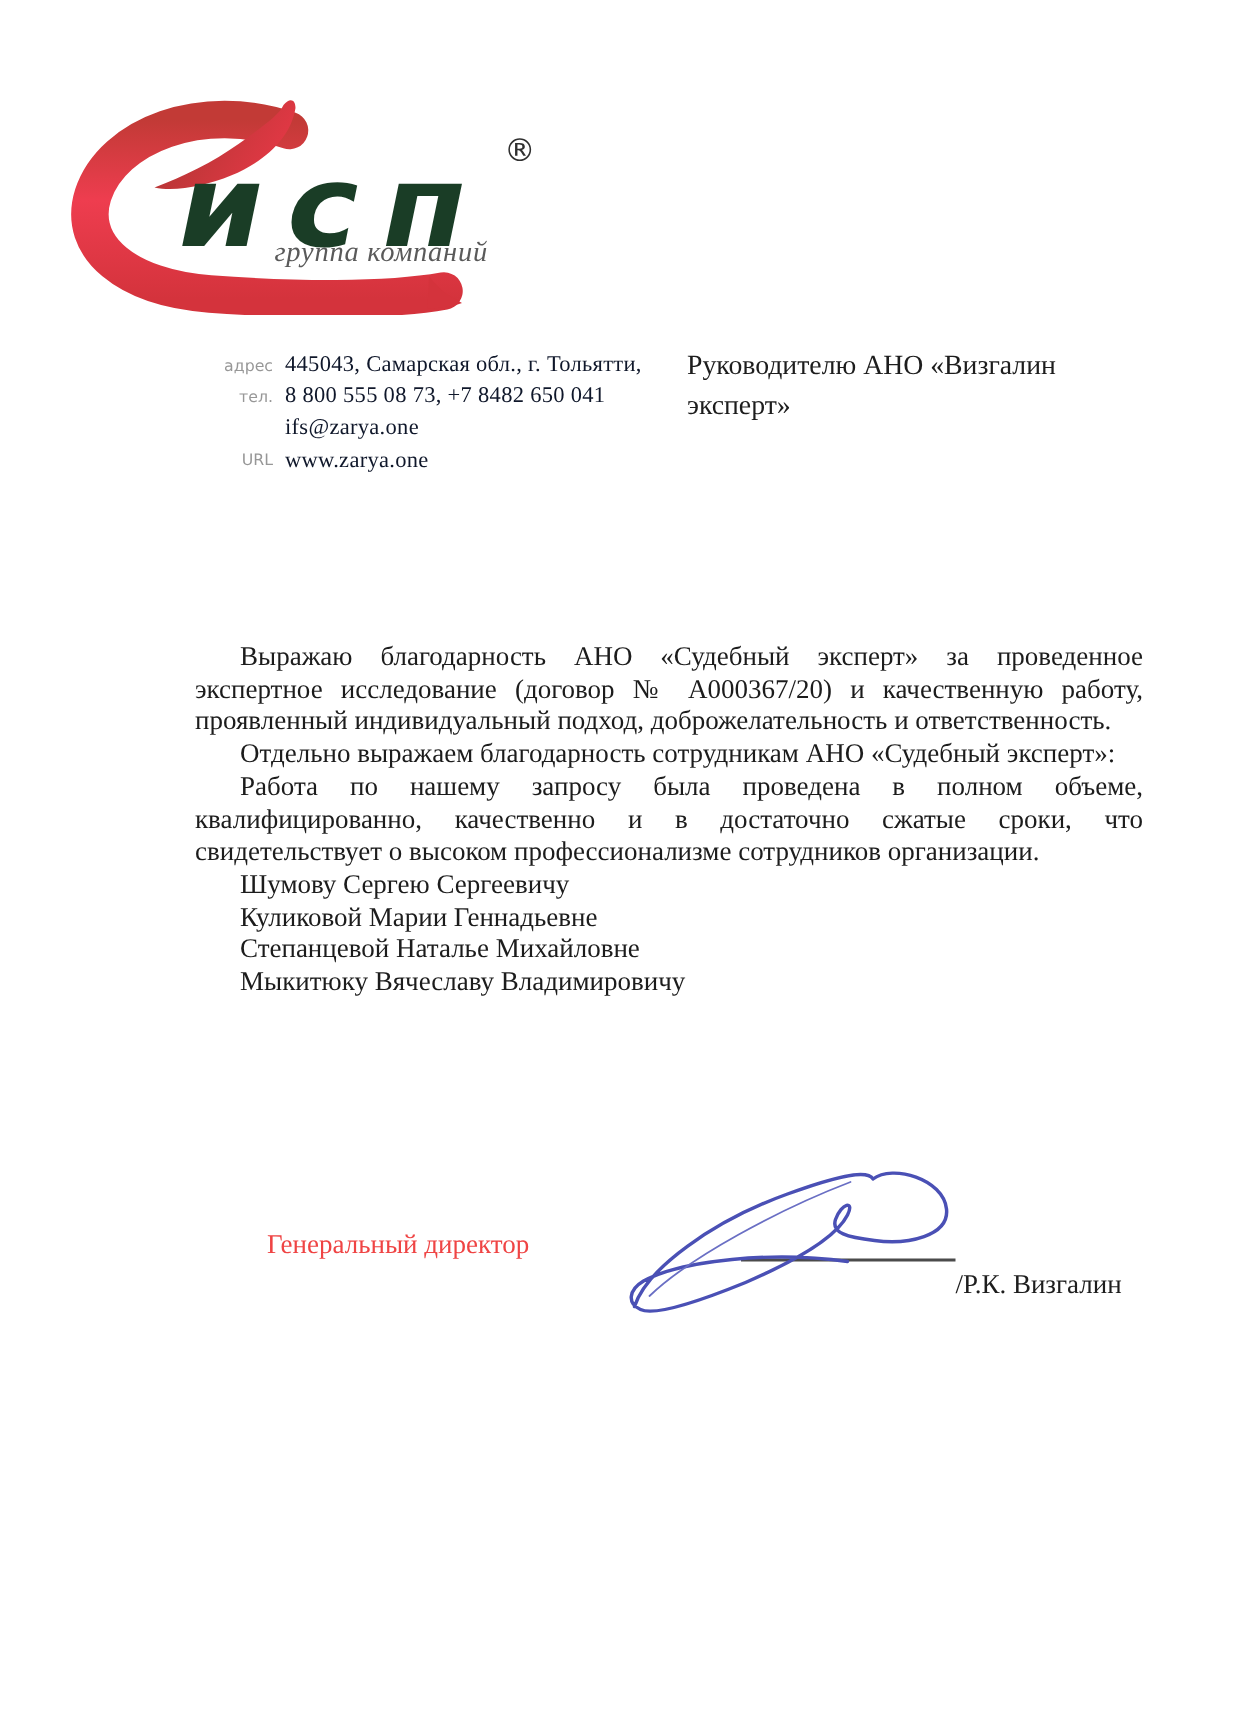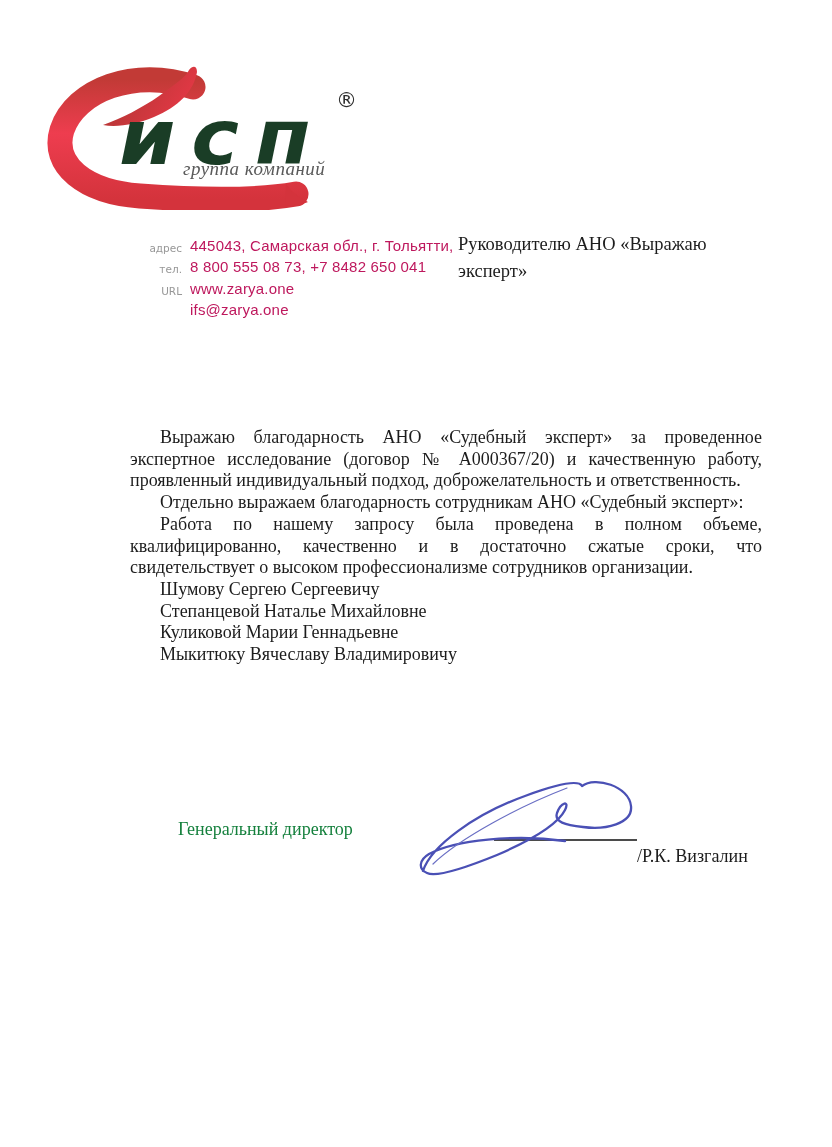--- a/index.html
+++ b/index.html
@@ -31,50 +31,50 @@
   }
   .tagline {
     left: 183px; top: 158px;
     font-family: Liberation Serif, serif;
     font-style: italic; font-size: 19px;
     letter-spacing: 0.5px; color: #5a5a5a;
   }
 
   
   .contact { left: 142px; top: 233px; width: 320px; }
-  .contact-row { display: flex; align-items: flex-end; height: 21.2px; }
+  .contact-row { display: flex; align-items: center; height: 21.2px; }
   .contact-label {
     width: 48px; flex: 0 0 48px;
     text-align: right; padding-right: 8px;
     font-family: "DejaVu Sans", sans-serif;
     font-size: 10.5px; color: #979797;
   }
   .contact-value {
-    font-family: Liberation Sans, sans-serif;
-    font-size: 15px; color: #be185d;
+    font-family: Liberation Serif, serif;
+    font-size: 15px; color: #0f172a;
     letter-spacing: 0.2px; white-space: nowrap;
   }
 
   
   .recipient {
     left: 458px; top: 231px; width: 312px;
     font-size: 18.5px; line-height: 26.5px; color: #1d1d1d;
   }
 
   
   .letter-body {
     left: 130px; top: 427px; width: 632px;
     font-size: 18px; line-height: 21.7px;
     text-align: justify; color: #1c1c1c;
   }
   .letter-body p { margin: 0; text-indent: 30px; }
   .names-list p { text-align: left; }
 
   
-  .sig-title { left: 178px; top: 819px; font-size: 18px; color: #15803d; }
+  .sig-title { left: 178px; top: 819px; font-size: 18px; color: #ef4444; }
   .signer-name { left: 637px; top: 819px; font-size: 18px; color: #1d1d1d; margin-top: 27px; }
   .sig-line { left: 494px; top: 839px; width: 143px; height: 0; border-top: 2px solid #4b4b4b; }
   .sig-svg { left: 415px; top: 776px; width: 235px; height: 107px; }
 </style>
 </head>
 <body>
 
 <div>
   <svg class="abs swirl-svg" viewBox="0 0 268 150" xmlns="http://www.w3.org/2000/svg">
     <defs>
@@ -103,39 +103,39 @@
 <div class="abs contact">
   <div class="contact-row">
     <span class="contact-label">адрес</span>
     <span class="contact-value">445043, Самарская обл., г. Тольятти,</span>
   </div>
   <div class="contact-row">
     <span class="contact-label">тел.</span>
     <span class="contact-value">8 800 555 08 73, +7 8482 650 041</span>
   </div>
   <div class="contact-row">
+    <span class="contact-label"></span>
+    <span class="contact-value">ifs@zarya.one</span>
+  </div>
+  <div class="contact-row">
     <span class="contact-label">URL</span>
     <span class="contact-value">www.zarya.one</span>
   </div>
-  <div class="contact-row">
-    <span class="contact-label"></span>
-    <span class="contact-value">ifs@zarya.one</span>
-  </div>
 </div>
 
-<div class="abs recipient">Руководителю АНО «Выражаю эксперт»</div>
+<div class="abs recipient">Руководителю АНО «Визгалин эксперт»</div>
 
 <div class="abs letter-body">
   <p>Выражаю благодарность АНО «Судебный эксперт» за проведенное экспертное исследование (договор № А000367/20) и качественную работу, проявленный индивидуальный подход, доброжелательность и ответственность.</p>
   <p>Отдельно выражаем благодарность сотрудникам АНО «Судебный эксперт»:</p>
   <p>Работа по нашему запросу была проведена в полном объеме, квалифицированно, качественно и в достаточно сжатые сроки, что свидетельствует о высоком профессионализме сотрудников организации.</p>
   <div class="names-list">
     <p>Шумову Сергею Сергеевичу</p>
+    <p>Куликовой Марии Геннадьевне</p>
     <p>Степанцевой Наталье Михайловне</p>
-    <p>Куликовой Марии Геннадьевне</p>
     <p>Мыкитюку Вячеславу Владимировичу</p>
   </div>
 </div>
 
 <div class="abs sig-title">Генеральный директор</div>
 <div class="abs sig-line"></div>
 <svg class="abs sig-svg" viewBox="0 0 235 107" xmlns="http://www.w3.org/2000/svg">
   <path d="M 8,95 C 16,70 60,38 110,20 C 140,9 163,3 167,10 C 180,0 214,10 216,30 C 218,48 190,54 168,51 C 150,49 139,46 142,37 C 146,26 155,24 150,34 C 142,50 112,66 82,79 C 55,90 22,102 12,97 C 3,93 4,84 14,78 C 40,64 100,58 150,65" fill="none" stroke="#4a50b5" stroke-width="2.3" stroke-linecap="round" stroke-linejoin="round"></path>
   <path d="M 18,88 C 45,62 105,30 152,12" fill="none" stroke="#6a6fc4" stroke-width="1.2" stroke-linecap="round"></path>
 </svg>

